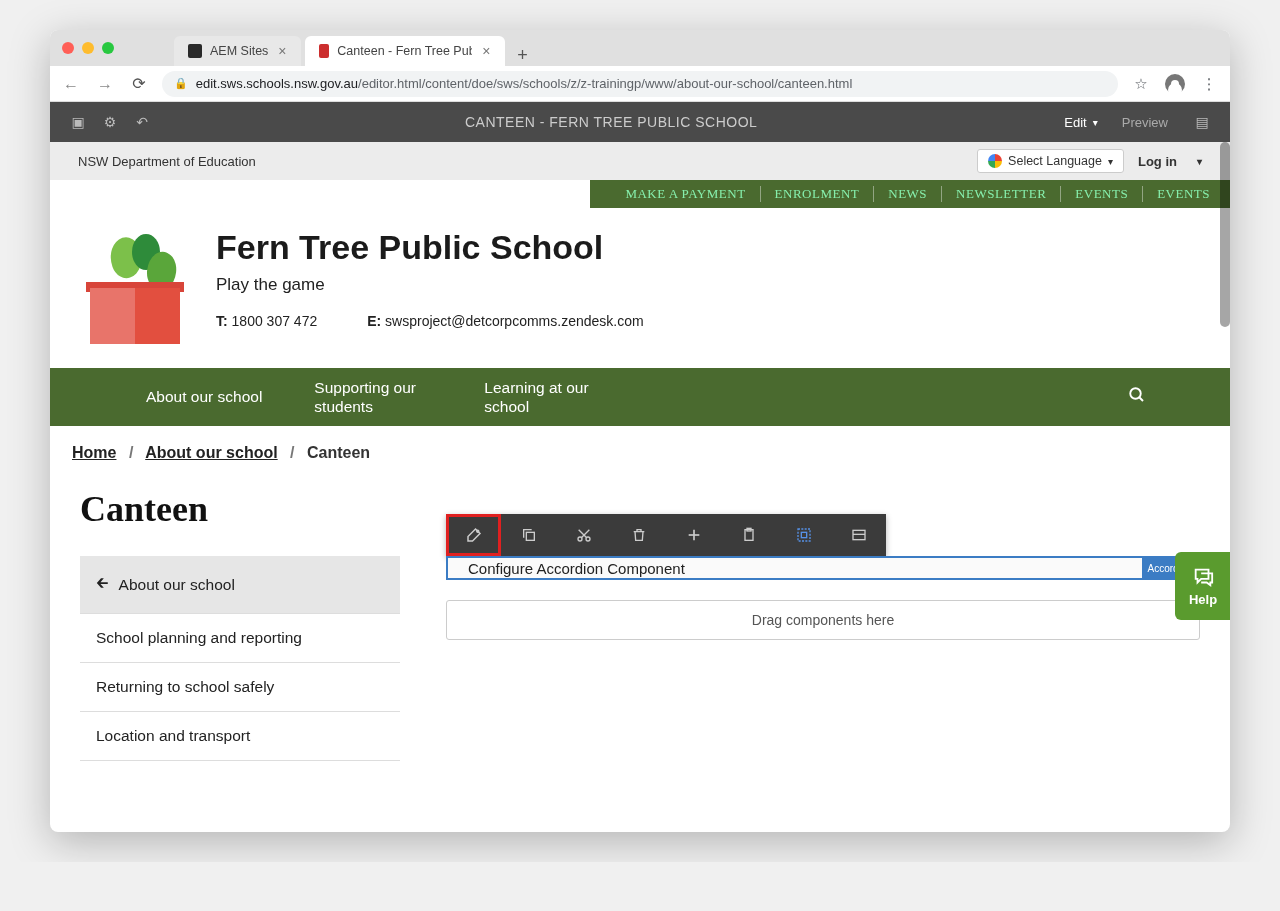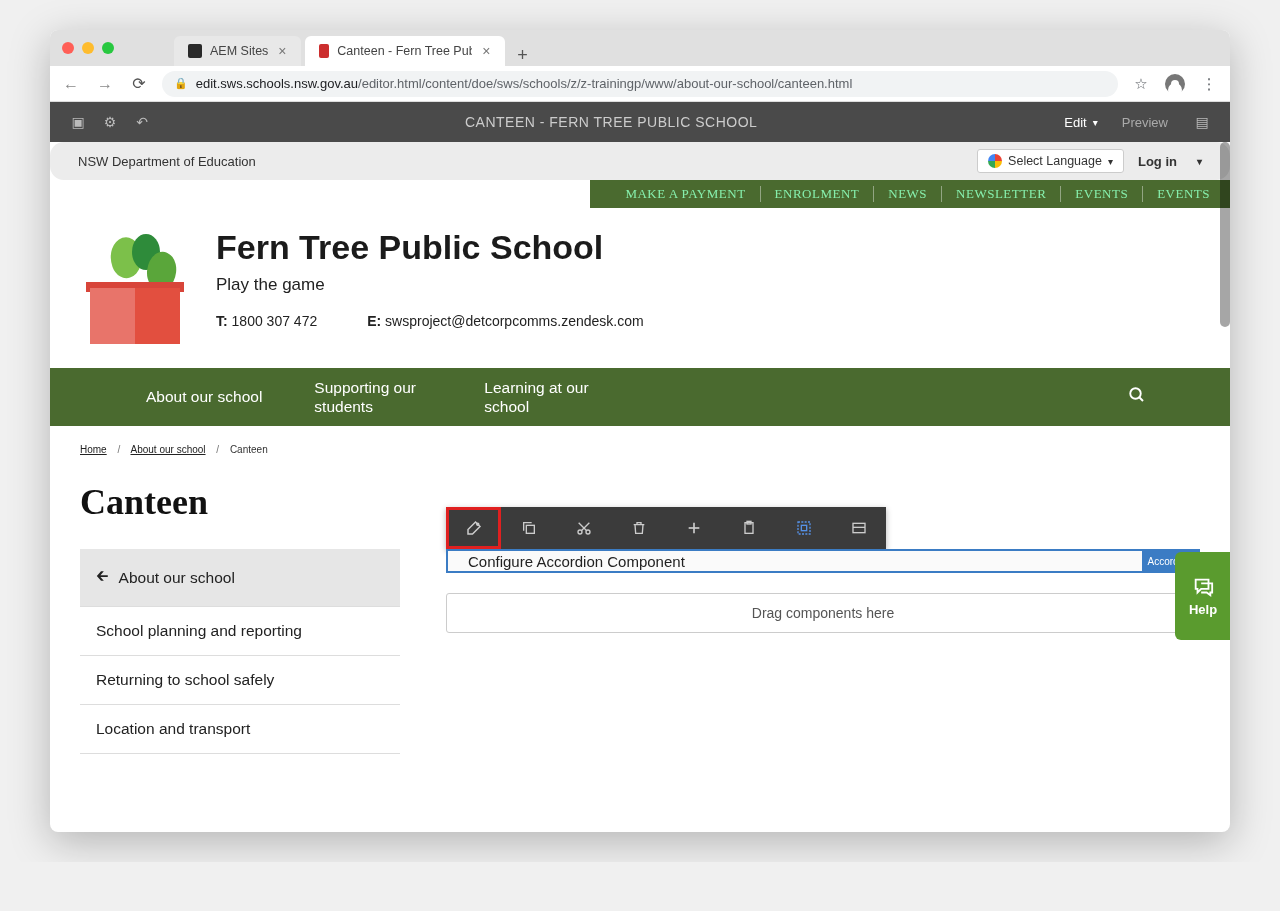--- a/index.html
+++ b/index.html
@@ -24,21 +24,21 @@
 .url .domain { color: #202124; }
 .url .path { color: #5f6368; }
 .addr-ic { color: #5f6368; font-size: 15px; width: 22px; text-align: center; }
 .aembar { background: #4a4a4a; color: #ccc; height: 40px; display: flex; align-items: center; padding: 0 12px; font-size: 12px; }
 .aembar .ic { width: 32px; text-align: center; color: #bbb; font-size: 14px; }
 .aembar .title { flex: 1; text-align: center; letter-spacing: 0.5px; font-size: 14px; }
 .aembar .mode { color: #fff; font-weight: 500; margin-right: 6px; font-size: 13px; display:flex; align-items:center; gap:6px;}
 .aembar .prev { color: #aaa; margin: 0 18px; font-size: 13px; }
 .content-wrap { position: relative; height: 690px; overflow: hidden; }
 .scroll { position: absolute; right: 0; top: 0; width: 10px; height: 185px; background: rgba(0,0,0,0.35); border-radius: 5px; }
-.topstrip { background: #ececec; height: 38px; display: flex; align-items: center; padding: 0 28px; font-size: 13px; color: #333; justify-content: space-between; border-radius: 14px; }
+.topstrip { background: #ececec; height: 38px; display: flex; align-items: center; padding: 0 28px; font-size: 13px; color: #333; justify-content: space-between; }
 .topstrip .right { display: flex; align-items: center; gap: 14px; }
 .langsel { background: #fff; border: 1px solid #ccc; border-radius: 3px; padding: 4px 10px; display: flex; align-items: center; gap: 6px; font-size: 12.5px; }
 .g-icon { width: 14px; height: 14px; display:inline-block; border-radius:50%; background: conic-gradient(#ea4335 0 25%, #fbbc05 0 50%, #34a853 0 75%, #4285f4 0); }
 .login { font-size: 13px; font-weight: 600; display:flex; align-items:center; gap:20px;}
 .greenlinks { background: #4a6a2f; color: #fff; display: flex; justify-content: flex-end; padding: 6px 14px; font-family: Georgia, serif; font-size: 13px; margin-left: auto; width: calc(100% - 540px); float: right; }
 .greenlinks a { color: #86efac; padding: 0 14px; border-right: 1px solid rgba(255,255,255,0.4); letter-spacing: 0.5px; }
 .greenlinks a:last-child { border-right: none; padding-right: 6px; }
 .glwrap { overflow: hidden; }
 .header { padding: 20px 40px 24px; display: flex; align-items: flex-start; gap: 36px; clear: both; }
 .logo { width: 90px; height: 110px; position: relative; margin-top: 6px; }
@@ -50,37 +50,37 @@
 .leaf1 { width:32px; height:40px; background:#7cc04a; top:8px; left:28px; transform: rotate(-20deg); border-radius: 60% 40% 60% 40%;}
 .leaf2 { width:28px; height:36px; background:#2e8b3a; top:0; left:42px; border-radius: 50% 50% 50% 50%; }
 .leaf3 { width:30px; height:38px; background:#5aa63a; top:10px; left:50px; transform: rotate(25deg); border-radius: 40% 60% 40% 60%;}
 .schoolinfo h1 { font-family: Arial; font-size: 34px; font-weight: 700; color: #1b1b1b; margin-bottom: 8px; }
 .schoolinfo .tag { font-size: 17px; color: #222; margin-bottom: 18px; }
 .schoolinfo .cont { font-size: 14px; color: #222; display: flex; gap: 50px; }
 .schoolinfo .cont b { font-weight: 700; }
 .mainnav { background: #4a6a2f; color: #fff; display: flex; align-items: center; padding: 0 70px 0 70px; height: 58px; }
 .mainnav a { color: #fff; font-size: 15.5px; padding: 0 26px; max-width: 170px; display: inline-block; line-height: 1.25; }
 .mainnav .srch { margin-left: auto; font-size: 18px; padding-right: 14px; }
-.crumbs { padding: 18px 30px; font-size: 10px; color: #333; }
+.crumbs { padding: 18px 22px; font-size: 16px; color: #333; font-weight: bold; }
 .crumbs a { color: #222; text-decoration: underline; }
 .crumbs .sep { padding: 0 8px; color: #777; }
 .ptitle { font-family: Georgia, 'Times New Roman', serif; font-size: 36px; font-weight: 700; color: #111; padding: 8px 30px 26px; }
 .cols { display: flex; padding: 0 30px 20px; gap: 46px; align-items: flex-start; }
 .sidenav { width: 320px; }
 .sidenav .item { padding: 15px 16px; font-size: 15.5px; color: #222; border-bottom: 1px solid #ddd; }
 .sidenav .item.hd { background: #e6e6e6; font-weight: 500; display:flex; align-items:center; gap:10px; }
 .main { flex: 1; position: relative; }
 .ctoolbar { position: absolute; top: -42px; left: 0; background: #3b3b3b; display: flex; height: 42px; box-shadow: 0 2px 6px rgba(0,0,0,0.3); }
 .ctoolbar .tb { width: 55px; display: flex; align-items: center; justify-content: center; color: #ccc; font-size: 16px; }
 .ctoolbar .tb.hl { outline: 3px solid #e02020; outline-offset: -3px; }
 .ctoolbar .tb.blue { color: #5691e6; }
 .compbox { border: 2px solid #3b7cc4; background: #fafafa; height: 24px; position: relative; display: flex; align-items: center; padding-left: 20px; font-size: 15px; color: #222; }
 .compbox .badge { position: absolute; right: 0; top: 0; background: #3b7cc4; color: #fff; font-size: 10px; padding: 2px 6px; height: 100%; display:flex; align-items:center;}
 .dropzone { margin-top: 20px; border: 1px solid #ccc; border-radius: 3px; height: 40px; display: flex; align-items: center; justify-content: center; color: #555; font-size: 14px; }
-.helpbtn { position: absolute; right: -1px; top: 410px; background: #5a9b2e; color: #fff; width: 56px; height: 88px; border-radius: 6px 0 0 6px; display: flex; flex-direction: column; align-items: center; justify-content: center; font-size: 13px; font-weight: 600; gap: 4px; }
+.helpbtn { position: absolute; right: -1px; top: 410px; background: #5a9b2e; color: #fff; width: 56px; height: 68px; border-radius: 6px 0 0 6px; display: flex; flex-direction: column; align-items: center; justify-content: center; font-size: 13px; font-weight: 600; gap: 4px; }
 .helpbtn svg { width: 26px; height: 22px; }
 .avatar-ic { width:20px; height:20px; border-radius:50%; background:#777; display:inline-flex; align-items:center; justify-content:center; }
 .avatar-ic::after{ content:''; width:8px; height:8px; border-radius:50%; background:#fff; box-shadow: 0 6px 0 3px #fff;}
 </style>
 </head>
 <body>
 
 <div class="window">
 
   <div class="titlebar">

